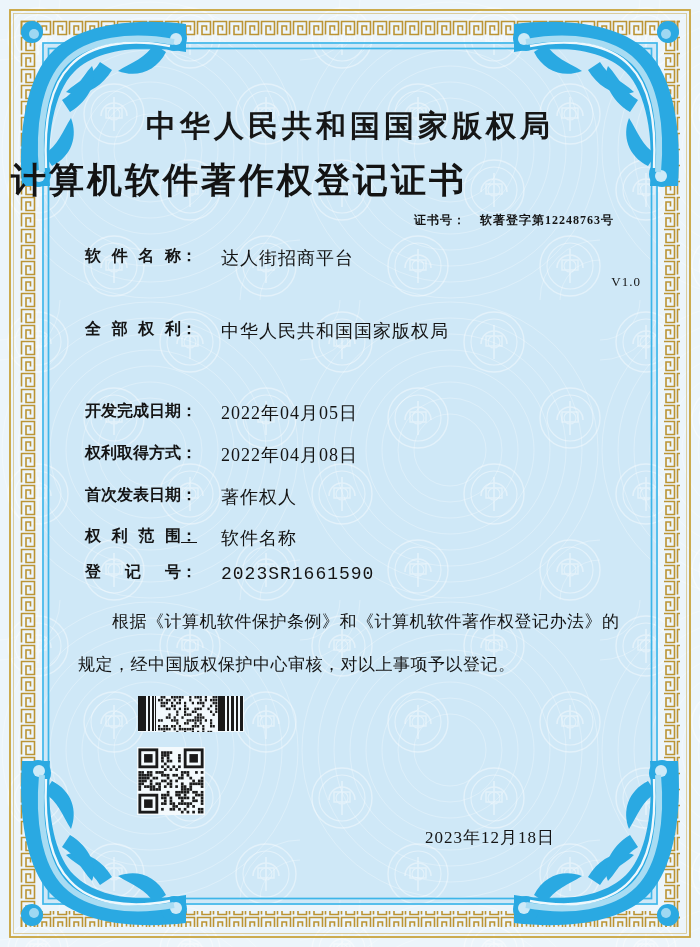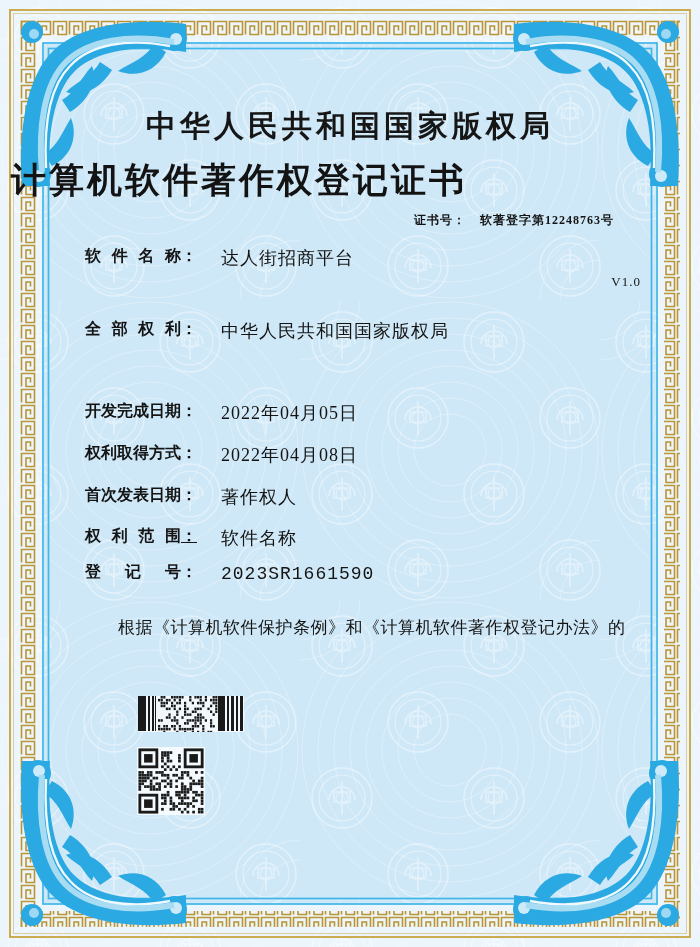--- a/index.html
+++ b/index.html
@@ -40,21 +40,21 @@
     letter-spacing:0;
   }
   .fcolon{font-weight:bold;margin-right:0;}
   .fvalue{
     position:absolute;left:136px;top:0;width:420px;
     font-size:18px;line-height:24px;letter-spacing:1px;white-space:nowrap;
   }
   .fvalue .line2{display:block;font-size:13px;letter-spacing:1px;text-align:right;}
 
   .statement{
-    position:absolute;left:68px;top:590px;width:556px;margin:16px;
+    position:absolute;left:68px;top:590px;width:556px;margin:10px;
     font-size:17px;line-height:43px;letter-spacing:0.5px;
   }
   .statement .ln{display:block;}
   .statement .ln.first{text-indent:2em;}
 
   .barcode{position:absolute;left:138px;top:696px;width:106px;height:36px;}
   .qrcode{position:absolute;left:137px;top:747px;width:68px;height:68px;}
 
   .issue-date{
     position:absolute;left:425px;top:826px;
@@ -157,20 +157,21 @@
         <div class="field-row row-1"><span class="flabel">全部权利</span><span class="fcolon">：</span><span class="fvalue"><span>中华人民共和国国家版权局</span></span></div>
         <div class="field-row row-2"><span class="flabel">开发完成日期</span><span class="fcolon">：</span><span class="fvalue"><span>2022年04月05日</span></span></div>
         <div class="field-row row-3"><span class="flabel">权利取得方式</span><span class="fcolon">：</span><span class="fvalue"><span>2022年04月08日</span></span></div>
         <div class="field-row row-4"><span class="flabel">首次发表日期</span><span class="fcolon">：</span><span class="fvalue"><span>著作权人</span></span></div>
         <div class="field-row row-5"><span class="flabel">权利范围</span><span class="fcolon">：</span><span class="fvalue"><span>软件名称</span></span></div>
         <div class="field-row row-6"><span class="flabel">登记号</span><span class="fcolon">：</span><span class="fvalue"><span>2023SR1661590</span></span></div>
       </div>
 
     <p class="statement">
       <span class="ln first">根据《计算机软件保护条例》和《计算机软件著作权登记办法》的</span>
+      <span class="ln">规定，经中国版权保护中心审核，对以上事项予以登记。</span>
     </p>
 
     <svg id="barcode" class="barcode" viewBox="0 0 106 36" xmlns="http://www.w3.org/2000/svg">
         <rect x="0" y="0" width="106" height="36" fill="#f2f9fd"></rect>
         <rect x="0" y="0" width="8" height="35" fill="#1a1a1a"></rect>
         <rect x="10" y="0" width="2" height="35" fill="#1a1a1a"></rect>
         <rect x="14" y="0" width="2" height="35" fill="#1a1a1a"></rect>
         <rect x="17" y="0" width="1" height="35" fill="#1a1a1a"></rect>
         <rect x="20" y="2.9" width="2.2" height="2.5" fill="#1a1a1a"></rect>
         <rect x="20" y="23.199999999999996" width="2.2" height="2.5" fill="#1a1a1a"></rect>
@@ -480,14 +481,15 @@
         <rect x="4.25" y="4.25" width="14.166666666666668" height="14.166666666666668" fill="#f4fafd"></rect>
         <rect x="7.083333333333334" y="7.083333333333334" width="8.5" height="8.5" fill="#1a1a1a"></rect>
         <rect x="46.75" y="1.4166666666666667" width="19.833333333333336" height="19.833333333333336" fill="#1a1a1a"></rect>
         <rect x="49.583333333333336" y="4.25" width="14.166666666666668" height="14.166666666666668" fill="#f4fafd"></rect>
         <rect x="52.416666666666664" y="7.083333333333334" width="8.5" height="8.5" fill="#1a1a1a"></rect>
         <rect x="1.4166666666666667" y="46.75" width="19.833333333333336" height="19.833333333333336" fill="#1a1a1a"></rect>
         <rect x="4.25" y="49.583333333333336" width="14.166666666666668" height="14.166666666666668" fill="#f4fafd"></rect>
         <rect x="7.083333333333334" y="52.416666666666664" width="8.5" height="8.5" fill="#1a1a1a"></rect>
       </svg>
 
+    <div class="issue-date">2023年12月18日</div>
   </div>
 </div>
 
 </body></html>

